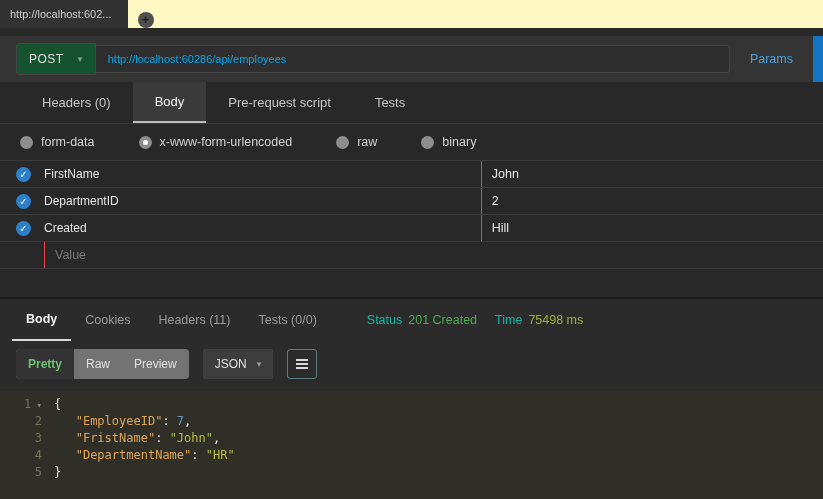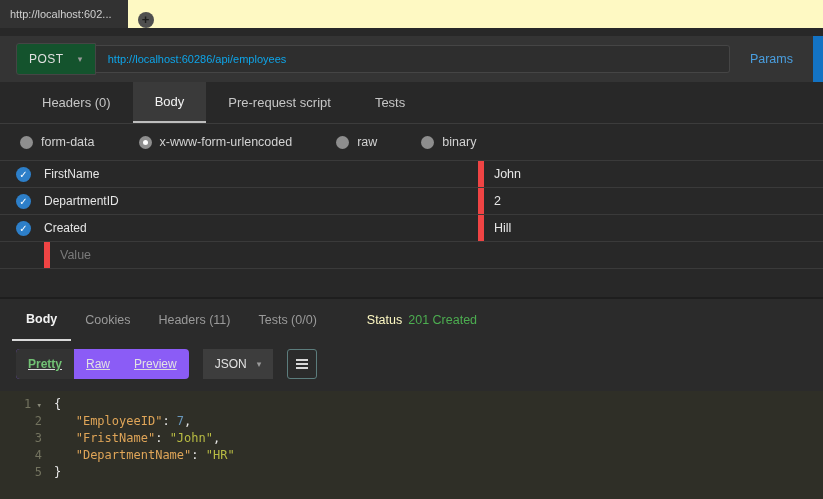--- a/index.html
+++ b/index.html
@@ -34,39 +34,39 @@
   .mode { display:flex; align-items:center; gap:8px; font-size:12.5px; color:#d2d2d2; cursor:pointer; }
   .radio { width:13px; height:13px; border-radius:50%; background:#8e8e8e; position:relative; flex-shrink:0; }
   .mode.selected .radio::after { content:""; position:absolute; left:4px; top:4px; width:5px; height:5px; border-radius:50%; background:#fdfdfd; }
 
   
   .kv-table { flex-shrink:0; border-top:1px solid #3a3a3a; }
   .kv-row { display:flex; height:27px; align-items:stretch; border-bottom:1px solid #3a3a3a; }
   .kv-check { width:44px; display:flex; align-items:center; padding-left:16px; flex-shrink:0; }
   .checkbox { width:15px; height:15px; border-radius:50%; background:#2d7fc9; color:#fff; font-size:10px; line-height:15px; text-align:center; cursor:pointer; }
   .kv-key { flex:443; font-size:12px; color:#e6e6e6; display:flex; align-items:center; cursor:text; }
-  .kv-value { flex:336; font-size:12.5px; color:#e6e6e6; border-left:6px solid #ef4444; padding-left:10px; display:flex; align-items:center; cursor:text; }
+  .kv-value { flex:336; font-size:12.5px; color:#e6e6e6; border-left:1px solid #ef4444; padding-left:10px; display:flex; align-items:center; cursor:text; }
   .placeholder { color:#7a7a7a; }
 
   .section-gap { height:28px; flex-shrink:0; }
 
   
   .resp { flex:1; border-top:2px solid #1e1e1e; background:#2b2b2b; display:flex; flex-direction:column; min-height:0; }
   .resp-tabs { display:flex; align-items:stretch; height:42px; padding-left:12px; flex-shrink:0; }
   .resp-tab { display:flex; align-items:center; padding:0 14px; font-size:12.5px; color:#9a9a9a; cursor:pointer; }
   .resp-tab.active { color:#f2f2f2; font-weight:bold; border-bottom:2px solid #d9d9d9; }
   .status-group { display:flex; align-items:center; gap:6px; font-size:12.5px; margin-left:36px; }
-  .dim-label { color:#fef9c3; }
+  .dim-label { color:#14b8a6; }
   .status-value { color:#4cad50; }
   .time-group { display:flex; align-items:center; gap:6px; font-size:12.5px; margin-left:18px; }
   .time-value { color:#9fae3d; }
 
   
   .resp-toolbar { display:flex; align-items:center; padding:8px 0 12px 16px; gap:14px; flex-shrink:0; }
-  .view-group { display:flex; background:#8b5cf6; border-radius:4px; overflow:hidden;text-decoration:underline; }
+  .view-group { display:flex; background:#737373; border-radius:4px; overflow:hidden; }
   .view-btn { padding:8px 12px; font-size:12px; color:#e2e2e2; cursor:pointer; }
   .view-btn.active { color:#71c174; background:#333333; font-weight:bold; }
   .lang-select { display:flex; align-items:center; gap:10px; background:#3d3d3d; border-radius:0; padding:8px 12px; font-size:12px; color:#e2e2e2; cursor:pointer; }
   .lang-select .chev { font-size:9px; color:#9a9a9a; }
   .wrap-btn { width:30px; height:30px; border:1px solid #5c7d7d; border-radius:3px; display:flex; align-items:center; justify-content:center; cursor:pointer; background:transparent; }
   .wrap-icon { width:12px; height:2px; background:#d8d8d8; box-shadow:0 4px 0 #d8d8d8, 0 8px 0 #d8d8d8; margin-top:-8px; }
 
   
   .code-editor { flex:1; min-height:0; display:flex; background:#2f2f27; font-family:"DejaVu Sans Mono", monospace; font-size:12px; overflow:hidden; }
   .gutter { width:54px; padding-top:6px; flex-shrink:0; }
@@ -161,20 +161,24 @@
 
     <div class="resp-tabs">
       <div class="resp-tab active">Body</div>
       <div class="resp-tab">Cookies</div>
       <div class="resp-tab">Headers (11)</div>
       <div class="resp-tab">Tests (0/0)</div>
       <div class="status-group">
         <span class="dim-label">Status</span>
         <span class="status-value">201 Created</span>
       </div>
+      <div class="time-group">
+        <span class="dim-label">Time</span>
+        <span class="time-value">75498 ms</span>
+      </div>
     </div>
 
     <div class="resp-toolbar">
       <div class="view-group">
         <div class="view-btn active">Pretty</div>
         <div class="view-btn">Raw</div>
         <div class="view-btn">Preview</div>
       </div>
       <div class="lang-select">
         <span>JSON</span>

